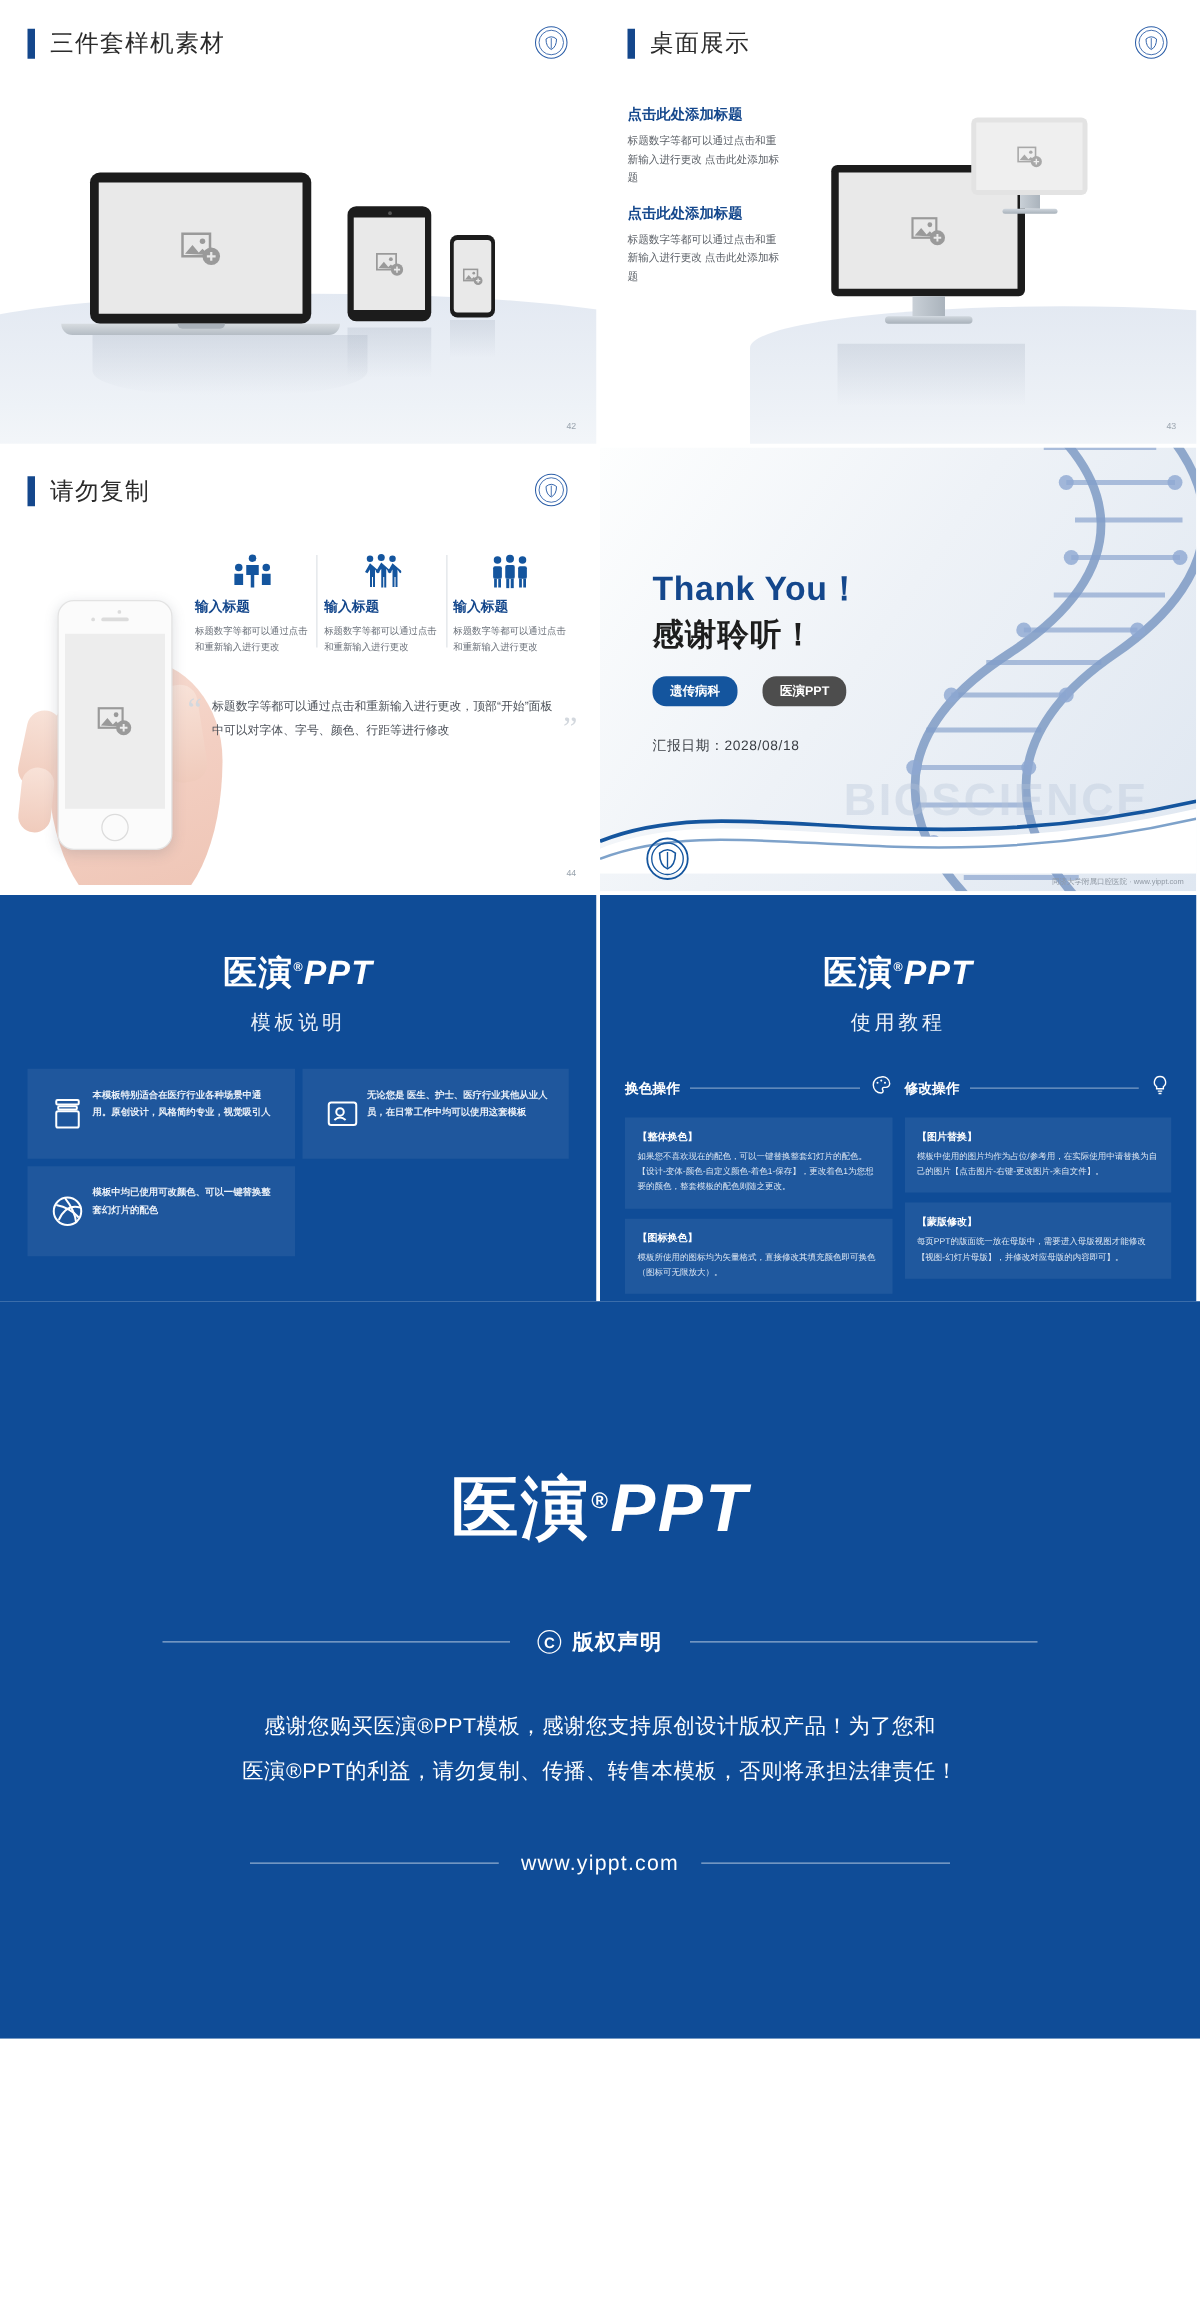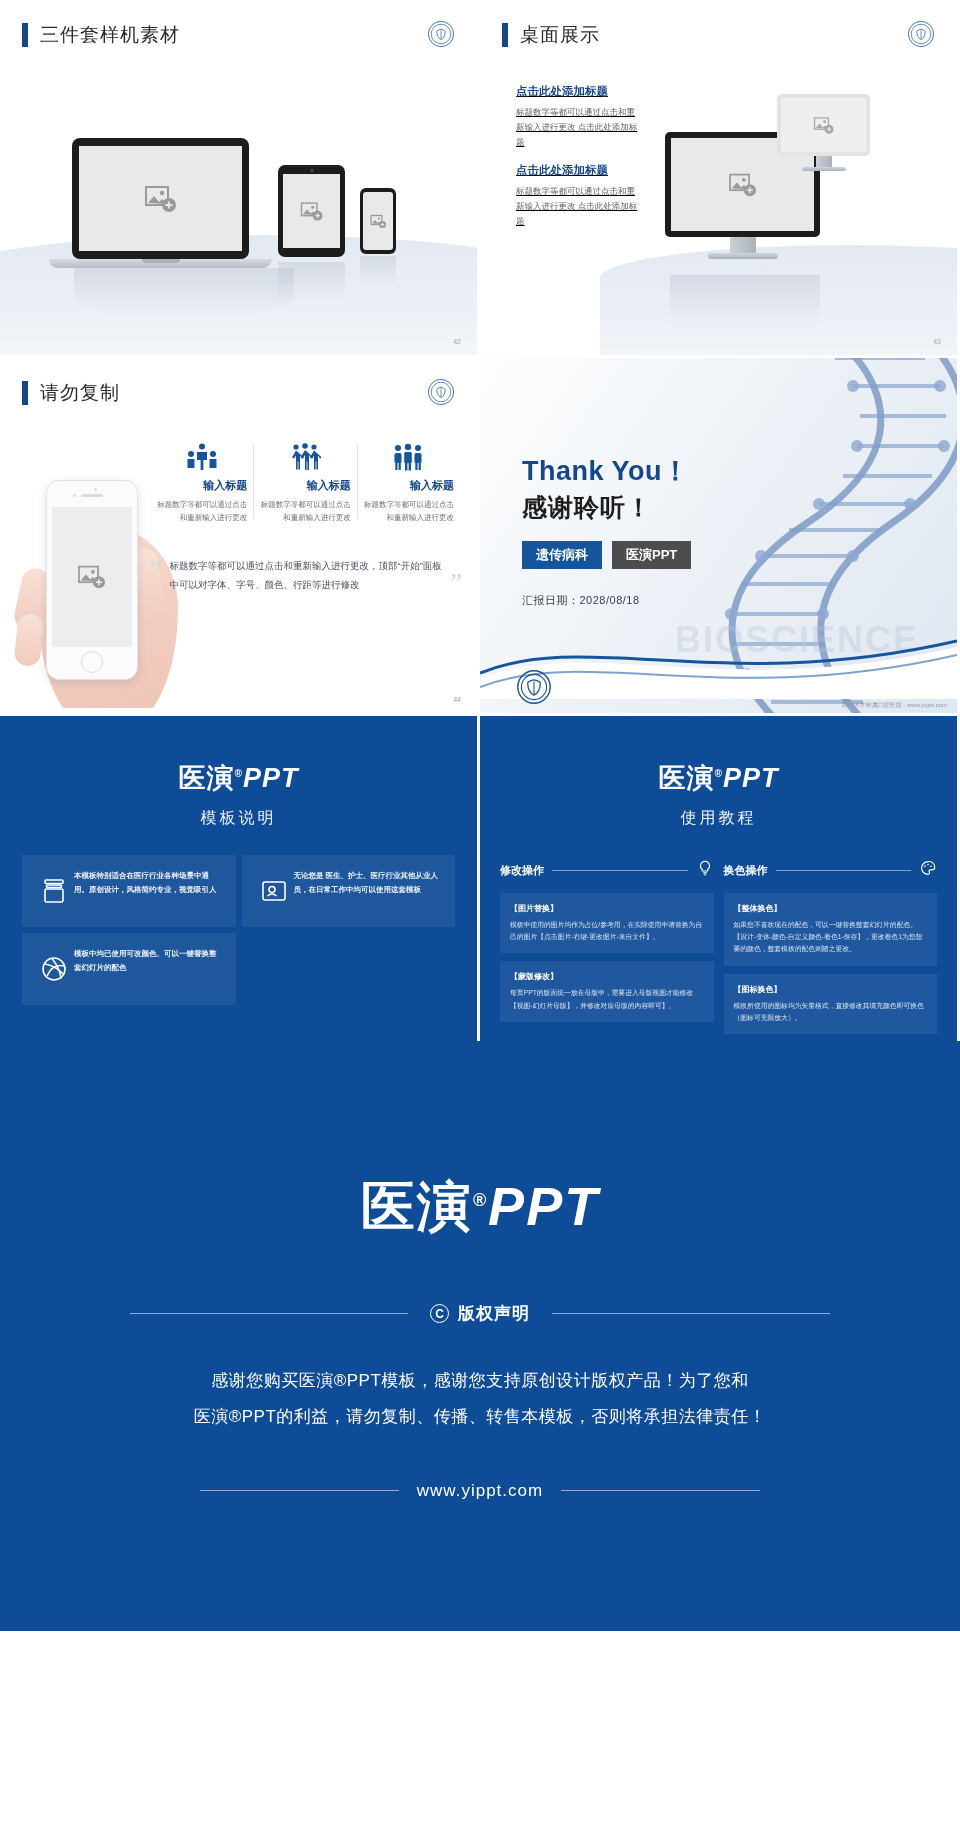--- a/index.html
+++ b/index.html
@@ -49,21 +49,21 @@
   .phone .screen-fill{ width:100%;height:100%; border-radius:3px; }
 
   .floor {
     position:absolute; left:-40px; bottom:-30px; width:580px; height:150px;
     background:linear-gradient(180deg,#e3e9f2 0%, #eef2f7 60%, #f7f9fb 100%);
     border-radius:60% 60% 0 0 / 40px 40px 0 0;
   }
   .refl { position:absolute; background:linear-gradient(180deg,rgba(170,180,195,.30),rgba(170,180,195,0)); }
 
   
-  .txtblock { position:absolute; left:36px;text-decoration:underline; }
+  .txtblock { position:absolute; left:22px; }
   .txt-h { font-size:11.5px; font-weight:bold; color:#14478c; margin-bottom:6px; }
   .txt-p { font-size:8.5px; color:#5a5f66; line-height:1.75; width:125px; }
 
   .monitor { position:absolute; }
   .monitor .panel { background:#1c1c1c; border-radius:5px; padding:6px; }
   .monitor .panel .screen-fill { width:100%; height:100%; }
   .monitor .neck { width:26px; height:16px; margin:0 auto; background:linear-gradient(90deg,#c9d0d7,#aab3bc); }
   .monitor .foot { width:70px; height:6px; margin:0 auto; background:linear-gradient(180deg,#cfd6dd,#a8b1ba); border-radius:3px; }
 
   
@@ -80,39 +80,39 @@
     box-shadow:0 3px 10px rgba(90,100,115,.20);
   }
   .ip .scr { position:absolute; left:5px; top:26px; right:5px; height:140px; background:#ededed;
     display:flex; align-items:center; justify-content:center; }
   .ip .spk { position:absolute; left:50%; top:13px; transform:translateX(-50%); width:22px; height:3px; background:#dcdcdc; border-radius:2px; }
   .ip .cam { position:absolute; left:calc(50% - 19px); top:13px; width:3px; height:3px; border-radius:50%; background:#dcdcdc; }
   .ip .cam2{ position:absolute; left:calc(50% + 2px); top:7px; width:3px; height:3px; border-radius:50%; background:#dcdcdc; }
   .ip .home{ position:absolute; left:50%; bottom:6px; transform:translateX(-50%); width:22px;height:22px;border-radius:50%;border:1px solid #dcdcdc; }
 
   .feat-row { position:absolute; left:150px; top:80px; width:310px; display:flex; }
-  .feat { width:33.33%; text-align:right; padding:0 6px; position:relative; }
+  .feat { width:33.33%; text-align:left; padding:0 6px; position:relative; }
   .feat + .feat:before { content:""; position:absolute; left:0; top:6px; bottom:6px; width:1px; background:#dfe3e8; }
   .feat-icon { height:34px; display:flex; align-items:flex-end; justify-content:center; margin-bottom:6px; }
   .feat-h { font-size:11px; font-weight:bold; color:#14478c; margin-bottom:5px; }
   .feat-p { font-size:7.5px; color:#6a7079; line-height:1.75; }
 
   .quote { position:absolute; left:150px; top:198px; width:312px; display:flex; }
   .q-mark { font-size:26px; color:#d3d8de; font-family:"Liberation Serif",serif; line-height:.9; margin-right:8px; }
   .q-text { font-size:9.5px; color:#4b5058; line-height:2.0; }
   .q-close { font-size:26px; color:#d3d8de; font-family:"Liberation Serif",serif; line-height:.9; align-self:flex-end; margin-left:6px; }
 
   
   .ty { position:absolute; inset:0; background:linear-gradient(125deg,#fdfefe 0%,#eef2f7 45%,#dfe7f1 100%); overflow:hidden; }
   .dna-wrap { position:absolute; right:-30px; top:-30px; width:330px; height:400px; opacity:.85; }
   .ty-inner { position:absolute; left:42px; top:95px; }
   .ty-en { font-size:27px; font-weight:bold; color:#14478c; letter-spacing:.5px; }
   .ty-cn { font-size:25px; font-weight:bold; color:#1d1d1d; margin-top:2px; letter-spacing:1px; }
   .ty-tags { display:flex; margin-top:17px; }
-  .tag { font-size:13px; font-weight:bold; color:#fff; padding:5px 14px; margin-right:10px; }
+  .tag { font-size:10px; font-weight:bold; color:#fff; padding:5px 14px; margin-right:20px;border-radius:11px; }
   .tag.blue { background:#14559e; }
   .tag.gray { background:#4d4d4d; }
   .ty-date { font-size:11px; color:#3b3f45; margin-top:24px; letter-spacing:.5px; }
   .bios { position:absolute; left:195px; bottom:52px; font-size:36px; font-weight:bold;
     color:rgba(180,195,215,.35); letter-spacing:2px; }
   .wave { position:absolute; left:0; right:0; bottom:14px; height:78px; }
   .seal { position:absolute; left:36px; bottom:8px; width:36px; height:36px; }
   .credit { position:absolute; right:10px; bottom:3px; font-size:6px; color:#8f98a3; }
 
   
@@ -513,61 +513,61 @@
       <div class="bp-logo">
         <span class="logo-txt">
           <span class="cn">医演</span><sup>®</sup><span>PPT</span>
         </span>
       </div>
       <div class="bp-sub">使用教程</div>
 
       <div class="tut">
         <div class="tut-col">
           <div class="tut-head">
-            <div class="tut-title">修改操作</div>
-            <div class="tut-line"></div>
-            <div>
-              <svg width="18" height="18" viewBox="0 0 24 24" fill="none" stroke="#ffffff" stroke-width="1.5">
-                <path d="M12 3 a6 6 0 0 1 3.6 10.8 V16 h-7.2 v-2.2 A6 6 0 0 1 12 3z"></path>
-                <path d="M9.6 18.5 h4.8 M10.4 21 h3.2"></path>
-              </svg>
-            </div>
-          </div>
-          <div class="tut-box">
-            <div class="tut-b-h">【图片替换】</div>
-            <div class="tut-b-p">模板中使用的图片均作为占位/参考用，在实际使用中请替换为自己的图片【点击图片-右键-更改图片-来自文件】。</div>
-          </div>
-          <div class="tut-box">
-            <div class="tut-b-h">【蒙版修改】</div>
-            <div class="tut-b-p">每页PPT的版面统一放在母版中，需要进入母版视图才能修改【视图-幻灯片母版】，并修改对应母版的内容即可】。</div>
-          </div>
-        </div>
-
-        <div class="tut-col">
-          <div class="tut-head">
             <div class="tut-title">换色操作</div>
             <div class="tut-line"></div>
             <div>
               <svg width="18" height="18" viewBox="0 0 24 24" fill="none" stroke="#ffffff" stroke-width="1.5">
                 <path d="M12 3.5 a8.5 8.5 0 1 0 0 17 a2 2 0 0 0 1.6 -3.2 a1.7 1.7 0 0 1 1.3 -2.8 H17 a4 4 0 0 0 4 -4 A7.3 7.3 0 0 0 12 3.5z"></path>
                 <circle cx="8" cy="9.5" r="1.1" fill="#fff" stroke="none"></circle>
                 <circle cx="12" cy="7.3" r="1.1" fill="#fff" stroke="none"></circle>
                 <circle cx="16" cy="9.6" r="1.1" fill="#fff" stroke="none"></circle>
               </svg>
             </div>
           </div>
           <div class="tut-box">
             <div class="tut-b-h">【整体换色】</div>
             <div class="tut-b-p">如果您不喜欢现在的配色，可以一键替换整套幻灯片的配色。【设计-变体-颜色-自定义颜色-着色1-保存】，更改着色1为您想要的颜色，整套模板的配色则随之更改。</div>
           </div>
           <div class="tut-box">
             <div class="tut-b-h">【图标换色】</div>
             <div class="tut-b-p">模板所使用的图标均为矢量格式，直接修改其填充颜色即可换色（图标可无限放大）。</div>
           </div>
         </div>
+
+        <div class="tut-col">
+          <div class="tut-head">
+            <div class="tut-title">修改操作</div>
+            <div class="tut-line"></div>
+            <div>
+              <svg width="18" height="18" viewBox="0 0 24 24" fill="none" stroke="#ffffff" stroke-width="1.5">
+                <path d="M12 3 a6 6 0 0 1 3.6 10.8 V16 h-7.2 v-2.2 A6 6 0 0 1 12 3z"></path>
+                <path d="M9.6 18.5 h4.8 M10.4 21 h3.2"></path>
+              </svg>
+            </div>
+          </div>
+          <div class="tut-box">
+            <div class="tut-b-h">【图片替换】</div>
+            <div class="tut-b-p">模板中使用的图片均作为占位/参考用，在实际使用中请替换为自己的图片【点击图片-右键-更改图片-来自文件】。</div>
+          </div>
+          <div class="tut-box">
+            <div class="tut-b-h">【蒙版修改】</div>
+            <div class="tut-b-p">每页PPT的版面统一放在母版中，需要进入母版视图才能修改【视图-幻灯片母版】，并修改对应母版的内容即可】。</div>
+          </div>
+        </div>
       </div>
     </div>
   </div>
 
   <div class="cr">
     <div class="cr-logo">
       <span class="cn">医演</span><sup>®</sup><span>PPT</span>
     </div>
 
     <div class="cr-divrow">

